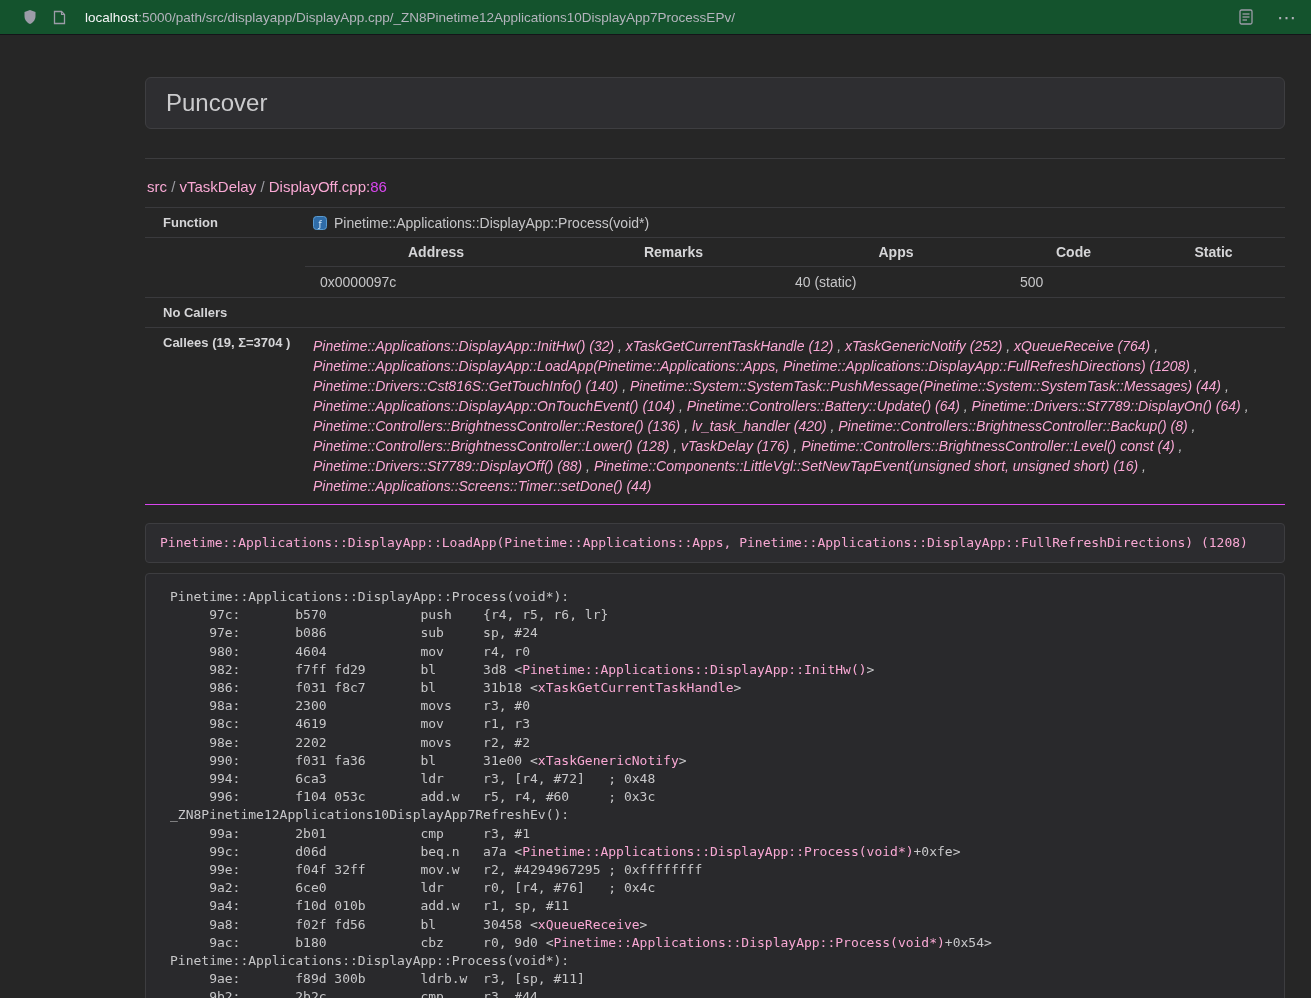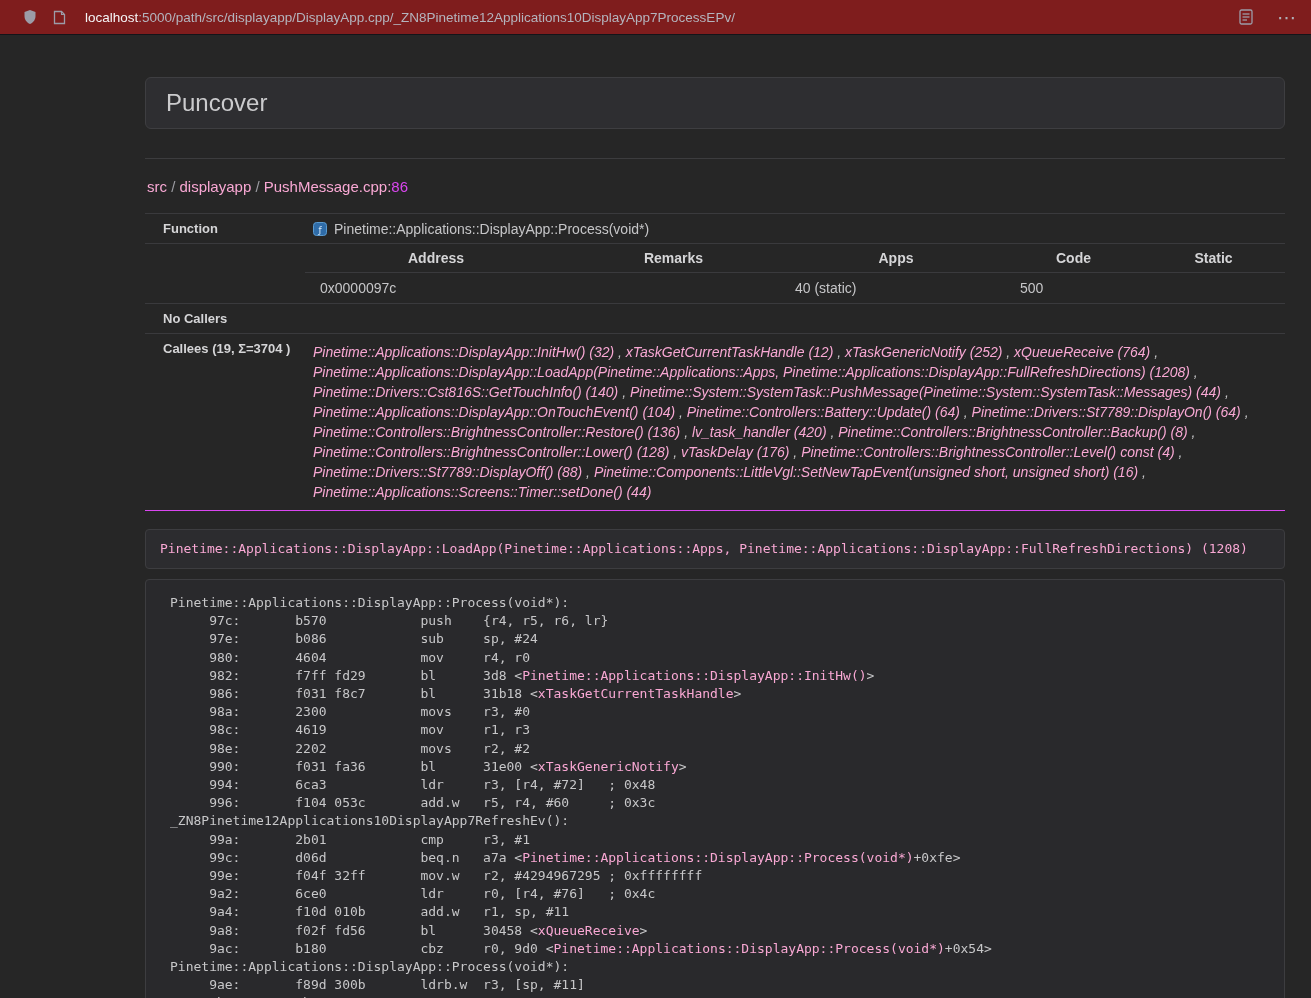--- a/index.html
+++ b/index.html
@@ -5,21 +5,21 @@
   * { box-sizing: border-box; }
   html, body { margin:0; padding:0; }
   body {
     width:1311px; height:998px; overflow:hidden;
     background:#262626;
     font-family:"Liberation Sans", sans-serif;
     color:#c7c7c9;
   }
   
   .browser-bar {
-    height:35px; background:#7f1d1d; border-bottom:1px solid #141419;
+    height:35px; background:#14532d; border-bottom:1px solid #141419;
     display:flex; align-items:center; padding:0 14px 0 22px;
   }
   .bbar-icon { flex:0 0 auto; display:flex; align-items:center; justify-content:center; cursor:default; }
   .page-info-icon { margin-left:15px; }
   .url-text { margin-left:19px; font-size:13.5px; color:#b4b4bd; white-space:nowrap; overflow:hidden; }
   .url-host { color:#f5f5f7; }
   .spacer { flex:1 1 auto; }
   .reader-icon { margin-left:20px; }
   .ellipsis-btn { color:#b0b0b8; font-size:19px; line-height:1; margin-left:24px; letter-spacing:1px; }
   
@@ -27,21 +27,21 @@
   .jumbotron {
     height:52px; background:#2e2e31; border:1px solid #3e3e41; border-radius:6px;
     display:flex; align-items:center; padding:1px 20px;
   }
   .jumbotron h1 { margin:0; font-size:24px; font-weight:400; color:#cbcbcd; }
   hr.rule { border:none; border-top:1px solid #3c3c3e; margin:29px 0 0 0; }
   .breadcrumb { margin:18px 0 0 2px; font-size:15px; color:#9c9ca2; line-height:20px; }
   a.lnk { color:#f9a8d4; text-decoration:none; }
   .crumb-line { color:#d946ef; }
   
-  table.sym { width:100%; border-collapse:collapse; margin-top:16px; font-size:14px; color:#c6c6c8; }
+  table.sym { width:100%; border-collapse:collapse; margin-top:10px; font-size:14px; color:#c6c6c8; }
   table.sym > tbody > tr { border-top:1px solid #3a3a3d; }
   table.sym > tbody > tr:last-child { border-bottom:1px solid #d946ef; }
   th.rowhdr {
     text-align:left; vertical-align:top; font-weight:700; font-size:13px; color:#d5d5d7;
     padding:7px 4px 7px 18px; white-space:nowrap;
   }
   td.rowval { padding:6px 8px; vertical-align:middle; }
   td.nested { padding:0; vertical-align:top; }
   table.inner { width:100%; border-collapse:collapse; font-size:14px; }
   table.inner th {
@@ -98,23 +98,23 @@
 
   <div class="jumbotron">
     <h1>Puncover</h1>
   </div>
 
   <hr class="rule">
 
   <div class="breadcrumb">
     <a href="#" class="lnk">src</a>
     <span>/</span>
-    <a href="#" class="lnk">displayapp</a>
+    <a href="#" class="lnk">vTaskDelay</a>
     <span>/</span>
-    <a href="#" class="lnk">PushMessage.cpp:</a><span class="crumb-line">86</span>
+    <a href="#" class="lnk">DisplayOff.cpp:</a><span class="crumb-line">86</span>
   </div>
 
   <table class="sym">
     <colgroup>
         <col style="width:160px">
         <col>
       </colgroup>
     <tbody>
       <tr>
         <th class="rowhdr">Function</th>

